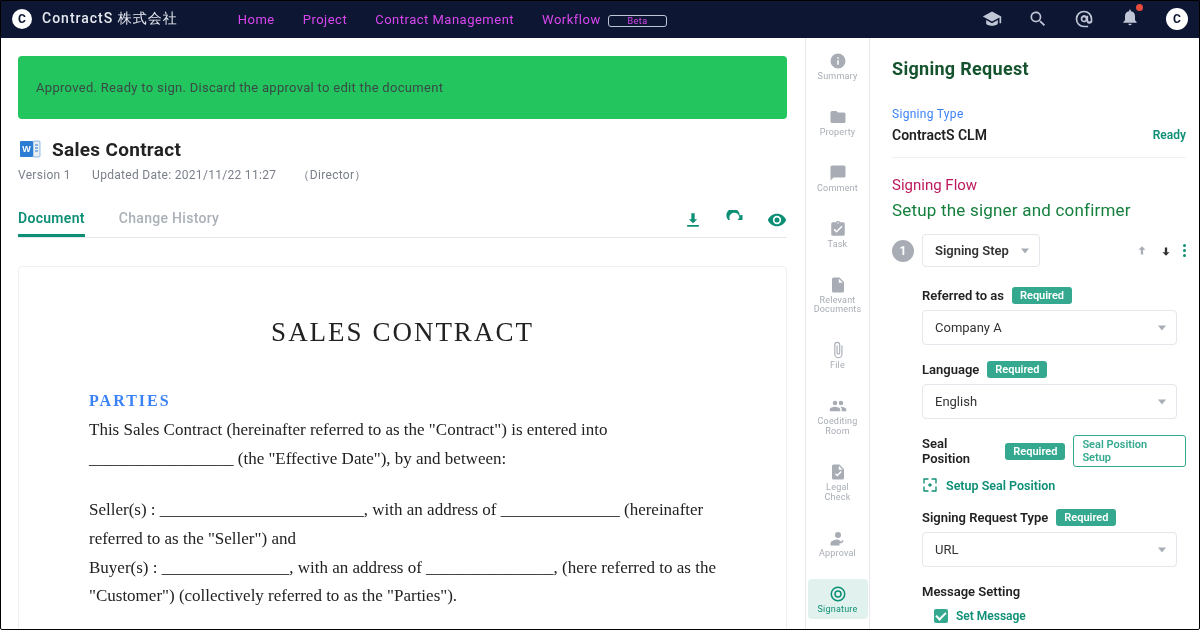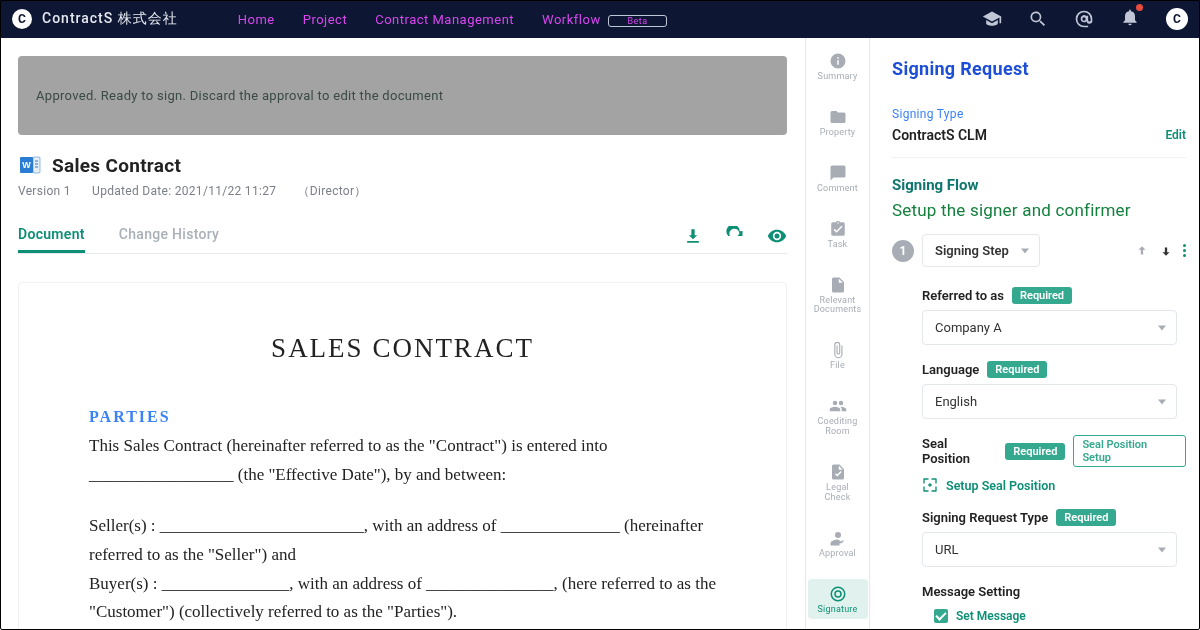--- a/index.html
+++ b/index.html
@@ -11,21 +11,21 @@
 .nav { display: flex; gap: 28px; align-items: center; }
 .nav a { color: #d946ef; text-decoration: none; font-size: 13px; letter-spacing: 0.5px; }
 .beta { font-size: 9px; border: 1px solid #c1c6d6; border-radius: 3px; padding: 0 18px; margin-left: 4px; }
 .topbar-right { margin-left: auto; display: flex; align-items: center; gap: 26px; }
 .top-icon { width: 20px; height: 20px; fill: #c1c6d6; cursor: pointer; position: relative; }
 .bell-dot { position: absolute; top: -3px; right: -3px; width: 7px; height: 7px; background: #e74c3c; border-radius: 50%; }
 .avatar { width: 22px; height: 22px; border-radius: 50%; background: #fff; color: #0d1733; display: flex; align-items: center; justify-content: center; font-weight: 700; font-size: 12px; }
 
 .main { display: flex; height: 592px; }
 .left { flex: 1; min-width: 0; border-right: 1px solid #e5e7eb; display: flex; flex-direction: column; padding: 18px 18px 0 18px; }
-.banner { background: #a3a3a3; border-radius: 4px; padding: 32px 18px; color: #3a4a46; font-size: 13px; letter-spacing: 0.3px; margin-bottom: 18px; }
+.banner { background: #22c55e; border-radius: 4px; padding: 24px 18px; color: #3a4a46; font-size: 13px; letter-spacing: 0.3px; margin-bottom: 18px; }
 .doc-header { display: flex; align-items: center; gap: 10px; }
 .doc-icon { width: 24px; height: 24px; }
 .doc-title { font-size: 19px; font-weight: 700; color: #222; letter-spacing: 0.3px; }
 .doc-meta { color: #7a7f8a; font-size: 12px; margin-top: 6px; letter-spacing: 0.3px; }
 .doc-meta span { margin-right: 18px; }
 .tabs { display: flex; align-items: center; margin-top: 18px; border-bottom: 1px solid #e5e7eb; }
 .tab { padding: 8px 0; margin-right: 34px; font-size: 14px; font-weight: 600; color: #333; cursor: pointer; border-bottom: 3px solid transparent; letter-spacing: 0.3px; }
 .tab.active { color: #0d8f75; border-bottom-color: #0d8f75; }
 .tab.inactive { color: #aab0b8; font-weight: 500; }
 .tab-actions { margin-left: auto; display: flex; gap: 22px; align-items: center; }
@@ -38,27 +38,27 @@
 .iconrail { width: 64px; border-right: 1px solid #e5e7eb; display: flex; flex-direction: column; align-items: center; padding-top: 8px; gap: 16px; }
 .rail-item { width: 60px; display: flex; flex-direction: column; align-items: center; padding: 6px 0 4px 0; cursor: pointer; border-radius: 4px; }
 .rail-item.active { background: #e1f2ee; }
 .rail-icon { width: 18px; height: 18px; fill: #a8adb5; }
 .rail-item.active .rail-icon { fill: #0d8f75; }
 .rail-label { font-size: 9px; color: #a8adb5; text-align: center; line-height: 1.1; margin-top: 2px; letter-spacing: 0.2px; }
 .rail-item.active .rail-label { color: #0d8f75; }
 .rail-collapse { margin-top: 6px; }
 
 .right { width: 330px; padding: 20px 14px 0 22px; overflow: hidden; }
-.right h2 { font-size: 18px; font-weight: 700; color: #1d4ed8; letter-spacing: 0.3px; margin-bottom: 28px; }
+.right h2 { font-size: 18px; font-weight: 700; color: #14532d; letter-spacing: 0.3px; margin-bottom: 28px; }
 .field-label { font-size: 12px; color: #3b82f6; letter-spacing: 0.3px; margin-bottom: 6px; }
 .field-row { display: flex; align-items: center; justify-content: space-between; margin-bottom: 14px; }
 .field-value { font-size: 14px; font-weight: 600; color: #222; }
 .edit-link { color: #0d8f75; font-size: 12px; font-weight: 600; cursor: pointer; }
 .divider { height: 1px; background: #eef0f2; margin: 10px 0 18px 0; }
-.section-title { font-size: 15px; font-weight: 700; color: #0f766e; margin-bottom: 6px; }
+.section-title { font-size: 15px; font-weight: 400; color: #be185d; margin-bottom: 6px; }
 .section-sub { font-size: 17px; color: #15803d; margin-bottom: 14px; letter-spacing: 0.2px; }
 .step-row { display: flex; align-items: center; gap: 8px; margin-bottom: 18px; }
 .step-num { width: 22px; height: 22px; border-radius: 50%; background: #a8adb5; color: #fff; font-size: 12px; display: flex; align-items: center; justify-content: center; font-weight: 700; }
 .step-select { flex: 0 0 auto; border: 1px solid #e3e6ea; border-radius: 4px; padding: 8px 30px 8px 12px; font-size: 13px; font-weight: 600; color: #333; position: relative; background: #fff; cursor: pointer; }
 .caret { position: absolute; right: 10px; top: 50%; transform: translateY(-50%); width: 0; height: 0; border-left: 4px solid transparent; border-right: 4px solid transparent; border-top: 5px solid #a8adb5; }
 .step-actions { margin-left: auto; display: flex; gap: 10px; align-items: center; }
 .step-arrow { width: 14px; height: 14px; fill: #a8adb5; cursor: pointer; }
 .step-arrow.dark { fill: #333; }
 .more-dots { display: flex; flex-direction: column; gap: 2px; cursor: pointer; }
 .more-dots span { width: 3px; height: 3px; border-radius: 50%; background: #0d8f75; }
@@ -227,21 +227,21 @@
           <path d="M6 6l6 6-6 6V6zm10 0h2v12h-2V6z"></path>
         </svg>
       </div>
   </div>
 
   <div class="right">
     <h2>Signing Request</h2>
     <div class="field-label">Signing Type</div>
     <div class="field-row">
       <div class="field-value">ContractS CLM</div>
-      <div class="edit-link">Edit</div>
+      <div class="edit-link">Ready</div>
     </div>
     <div class="divider"></div>
     <div class="section-title">Signing Flow</div>
     <div class="section-sub">Setup the signer and confirmer</div>
     <div class="step-row">
       <div class="step-num">1</div>
       <div class="step-select"><span>Signing Step</span><div class="caret"></div></div>
       <div class="step-actions">
         <svg class="step-arrow" viewBox="0 0 24 24">
             <path d="M12 4l-6 6h4v8h4v-8h4l-6-6z"></path>

